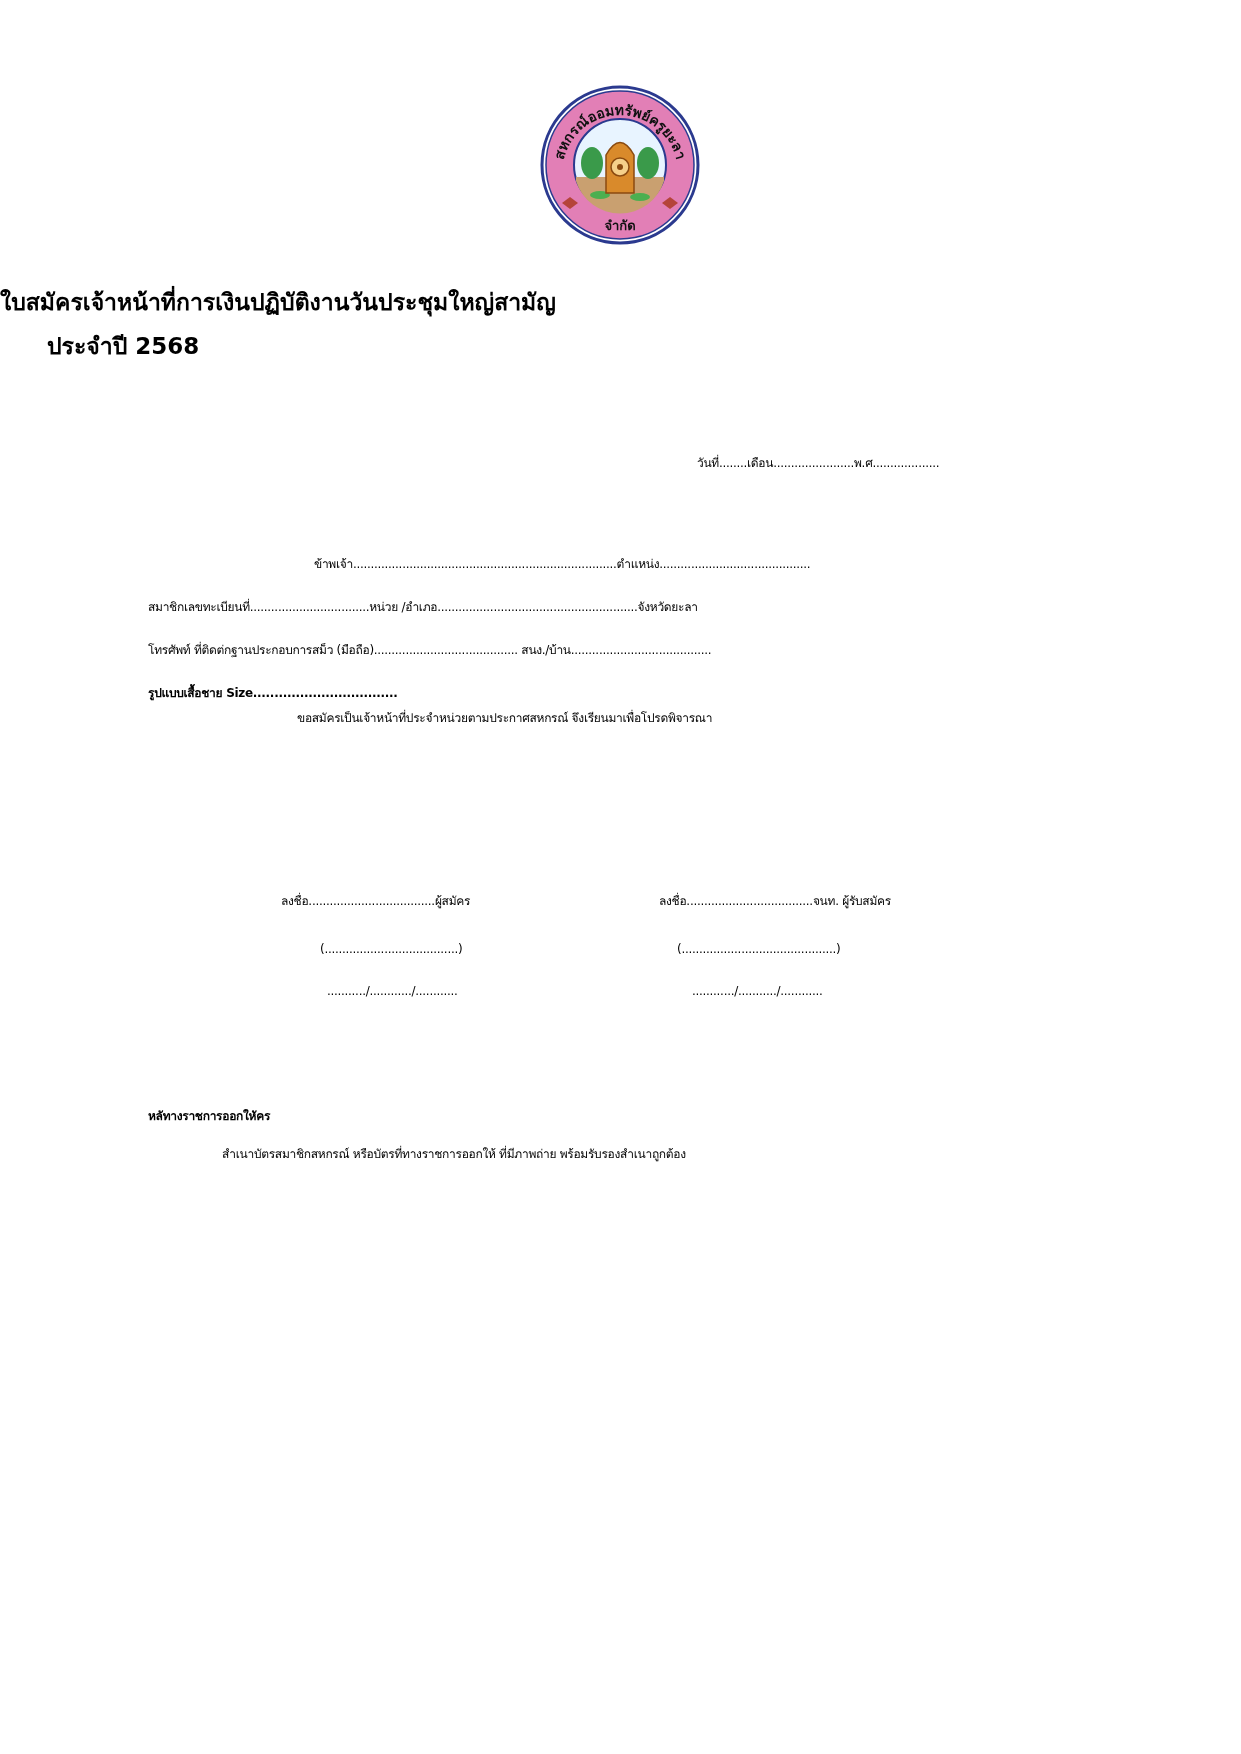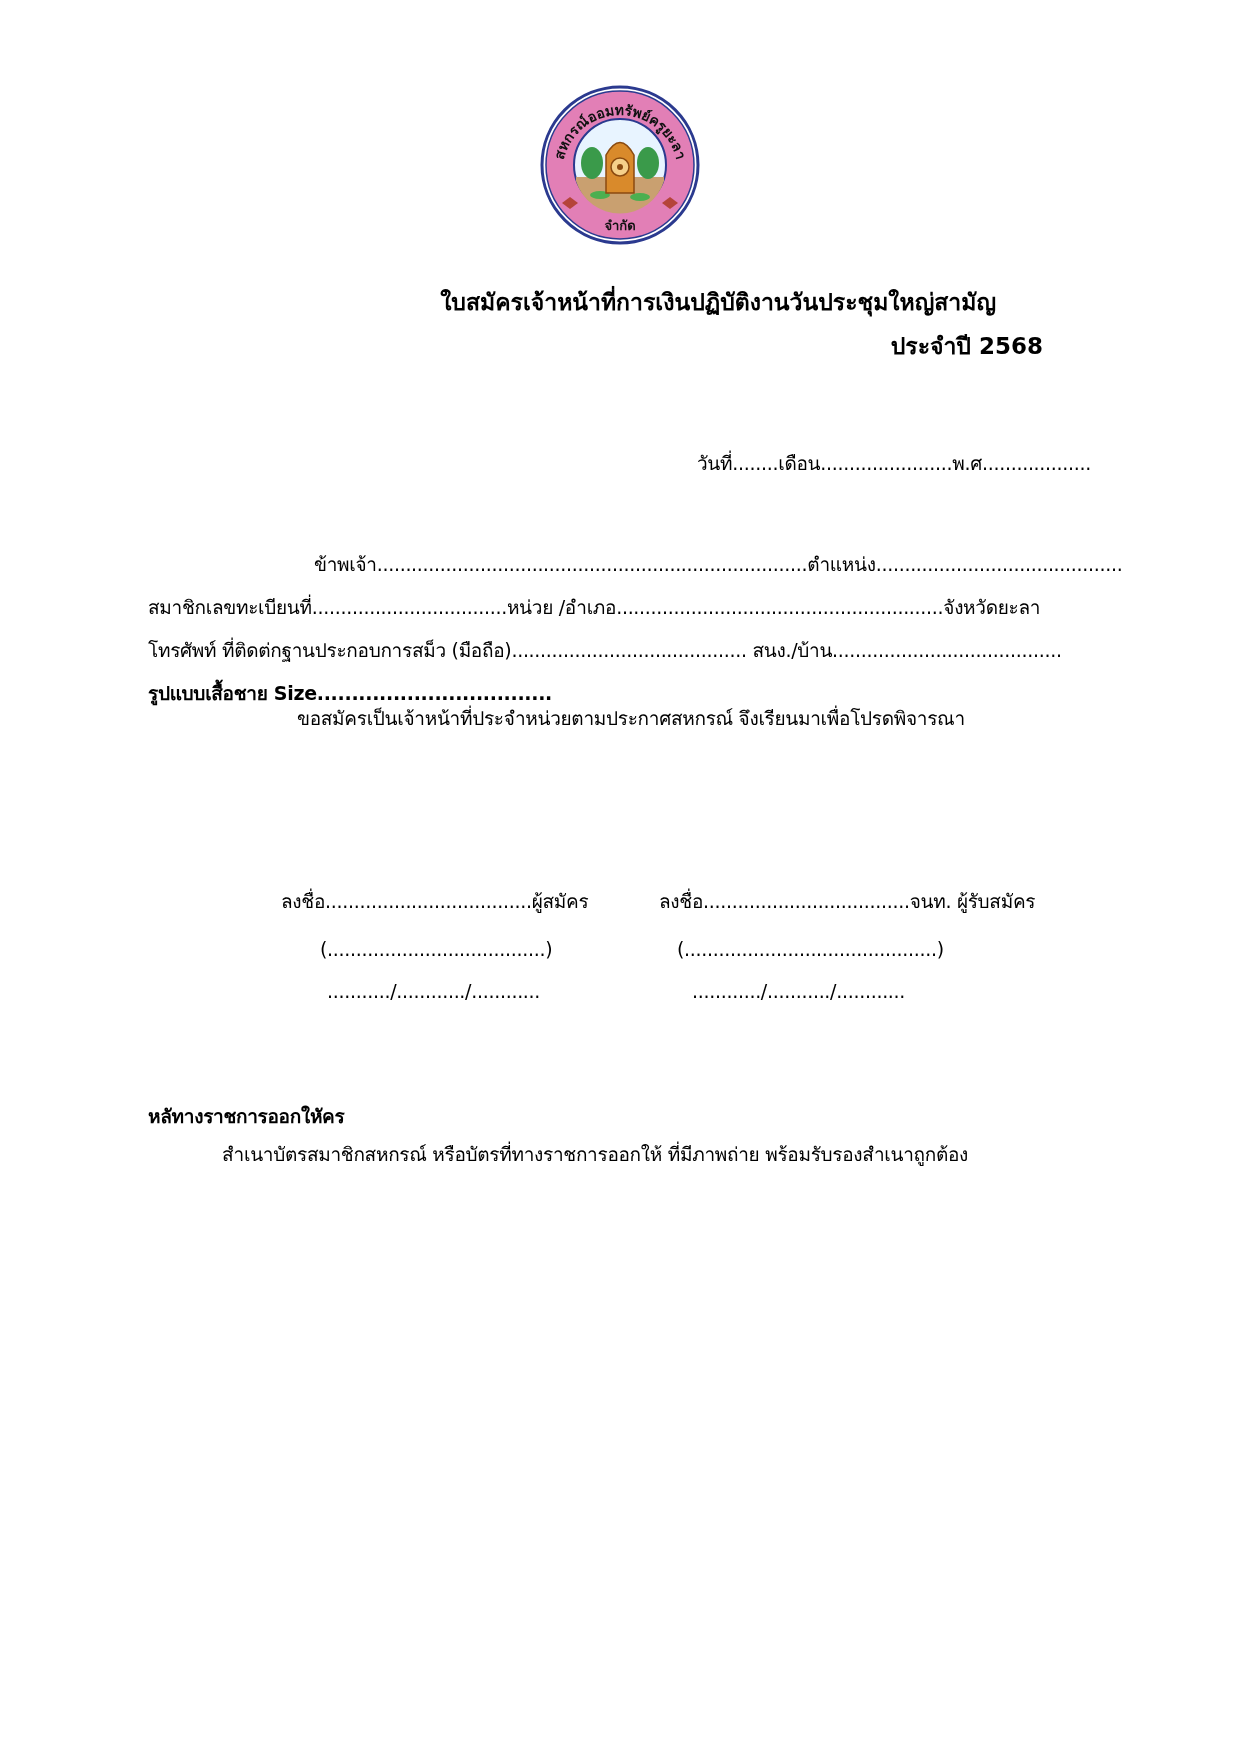--- a/index.html
+++ b/index.html
@@ -2,23 +2,23 @@
 <html><head>
 <meta charset="utf-8">
 <style>
   html, body { margin: 0; padding: 0; background: #ffffff; }
   body {
     width: 1241px; height: 1754px; position: relative; overflow: hidden;
     font-family: "DejaVu Sans", "Liberation Sans", sans-serif;
     color: #000;
   }
   .abs { position: absolute; white-space: nowrap; }
-  .txt { font-size: 19px; line-height: 26px; letter-spacing: -0.3px; }
+  .txt { font-size: 12px; line-height: 26px; letter-spacing: -0.3px; }
   .bold { font-weight: bold; }
-  .title { font-size: 23px; font-weight: bold; line-height: 34px; text-align: right; width: 996px; left: 0; }
+  .title { font-size: 23px; font-weight: bold; line-height: 34px; text-align: left; width: 996px; left: 0; }
   .logo { left: 540px; top: 85px; width: 160px; height: 160px; }
 </style>
 </head>
 <body>
 
 <div class="abs logo">
   <svg width="160" height="160" viewBox="0 0 160 160">
     <circle cx="80" cy="80" r="78" fill="#ffffff" stroke="#2b3a8f" stroke-width="3"></circle>
     <circle cx="80" cy="80" r="74" fill="#e27fb6" stroke="#2b3a8f" stroke-width="1.5"></circle>
     <circle cx="80" cy="80" r="46" fill="#e8f4ff" stroke="#2b3a8f" stroke-width="2"></circle>

